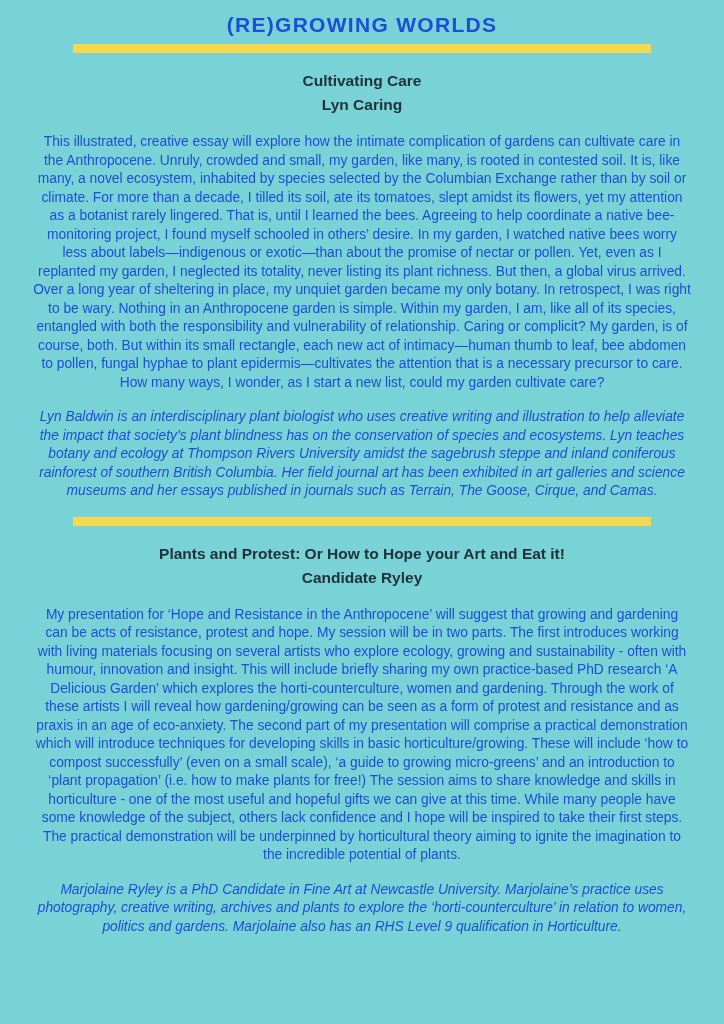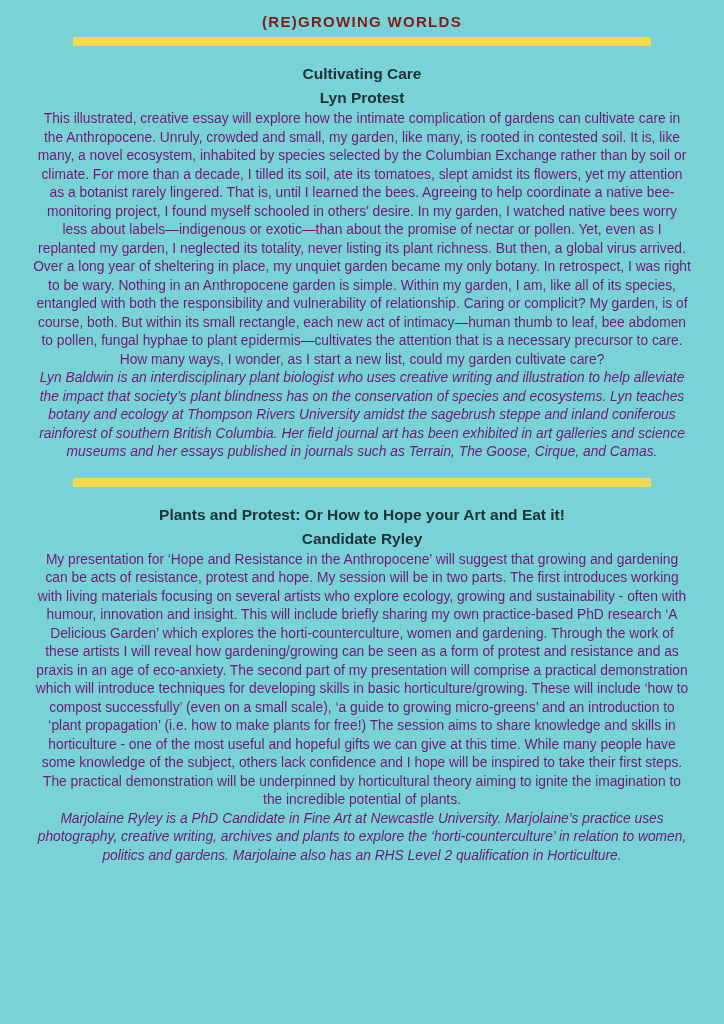--- a/index.html
+++ b/index.html
@@ -12,70 +12,70 @@
   }
   .page {
     width: 724px;
     height: 1024px;
     text-align: center;
     padding-top: 13px;
     box-sizing: border-box;
   }
   .title {
     margin: 0;
-    font-size: 15px;
+    font-size: 21px;
     font-weight: 700;
     letter-spacing: 1.3px;
-    color: #7f1d1d;
+    color: #1d4ed8;
   }
   .divider {
     width: 578px;
     height: 9px;
     background: #f6d850;
     margin: 7px auto 0 auto;
     border-radius: 1px;
   }
   .divider-mid {
     margin-top: 16px;
   }
   .session { margin-top: 16px; }
   .session-title, .presenter {
     margin: 0;
     font-size: 15.5px;
     line-height: 24px;
     font-weight: 700;
     color: #20333a;
   }
   .abstract, .bio {
-    margin: 0 auto;
+    margin: 16px auto;
     width: 658px;
     font-size: 13.8px;
     line-height: 18.5px;
-    color: #701a75;
+    color: #1d4ed8;
     text-align: center;
   }
   .bio { font-style: italic; }
 </style>
 </head>
 <body>
 
 <div class="page">
 
   <h1 class="title">(RE)GROWING WORLDS</h1>
   <div class="divider"></div>
 
   <section class="session">
     <h2 class="session-title">Cultivating Care</h2>
-    <h3 class="presenter">Lyn Protest</h3>
+    <h3 class="presenter">Lyn Caring</h3>
     <p class="abstract">This illustrated, creative essay will explore how the intimate complication of gardens can cultivate care in the Anthropocene. Unruly, crowded and small, my garden, like many, is rooted in contested soil. It is, like many, a novel ecosystem, inhabited by species selected by the Columbian Exchange rather than by soil or climate. For more than a decade, I tilled its soil, ate its tomatoes, slept amidst its flowers, yet my attention as a botanist rarely lingered. That is, until I learned the bees. Agreeing to help coordinate a native bee-monitoring project, I found myself schooled in others’ desire. In my garden, I watched native bees worry less about labels—indigenous or exotic—than about the promise of nectar or pollen. Yet, even as I replanted my garden, I neglected its totality, never listing its plant richness. But then, a global virus arrived. Over a long year of sheltering in place, my unquiet garden became my only botany. In retrospect, I was right to be wary. Nothing in an Anthropocene garden is simple. Within my garden, I am, like all of its species, entangled with both the responsibility and vulnerability of relationship. Caring or complicit? My garden, is of course, both. But within its small rectangle, each new act of intimacy—human thumb to leaf, bee abdomen to pollen, fungal hyphae to plant epidermis—cultivates the attention that is a necessary precursor to care. How many ways, I wonder, as I start a new list, could my garden cultivate care?</p>
     <p class="bio">Lyn Baldwin is an interdisciplinary plant biologist who uses creative writing and illustration to help alleviate the impact that society’s plant blindness has on the conservation of species and ecosystems. Lyn teaches botany and ecology at Thompson Rivers University amidst the sagebrush steppe and inland coniferous rainforest of southern British Columbia. Her field journal art has been exhibited in art galleries and science museums and her essays published in journals such as Terrain, The Goose, Cirque, and Camas.</p>
   </section>
 
   <div class="divider divider-mid"></div>
 
   <section class="session">
     <h2 class="session-title">Plants and Protest: Or How to Hope your Art and Eat it!</h2>
     <h3 class="presenter">Candidate Ryley</h3>
     <p class="abstract">My presentation for ‘Hope and Resistance in the Anthropocene’ will suggest that growing and gardening can be acts of resistance, protest and hope. My session will be in two parts. The first introduces working with living materials focusing on several artists who explore ecology, growing and sustainability - often with humour, innovation and insight. This will include briefly sharing my own practice-based PhD research ‘A Delicious Garden’ which explores the horti-counterculture, women and gardening. Through the work of these artists I will reveal how gardening/growing can be seen as a form of protest and resistance and as praxis in an age of eco-anxiety. The second part of my presentation will comprise a practical demonstration which will introduce techniques for developing skills in basic horticulture/growing.  These will include ‘how to compost successfully’ (even on a small scale), ‘a guide to growing micro-greens’ and an introduction to ‘plant propagation’ (i.e. how to make plants for free!) The session aims to share knowledge and skills in horticulture - one of the most useful and hopeful gifts we can give at this time.  While many people have some knowledge of the subject, others lack confidence and I hope will be inspired to take their first steps. The practical demonstration will be underpinned by horticultural theory aiming to ignite the imagination to the incredible potential of plants.</p>
-    <p class="bio">Marjolaine Ryley is a PhD Candidate in Fine Art at Newcastle University. Marjolaine’s practice uses photography, creative writing, archives and plants to explore the ‘horti-counterculture’ in relation to women, politics and gardens. Marjolaine also has an RHS  Level 2 qualification in Horticulture.</p>
+    <p class="bio">Marjolaine Ryley is a PhD Candidate in Fine Art at Newcastle University. Marjolaine’s practice uses photography, creative writing, archives and plants to explore the ‘horti-counterculture’ in relation to women, politics and gardens. Marjolaine also has an RHS  Level 9 qualification in Horticulture.</p>
   </section>
 
 </div>
 
 </body></html>

